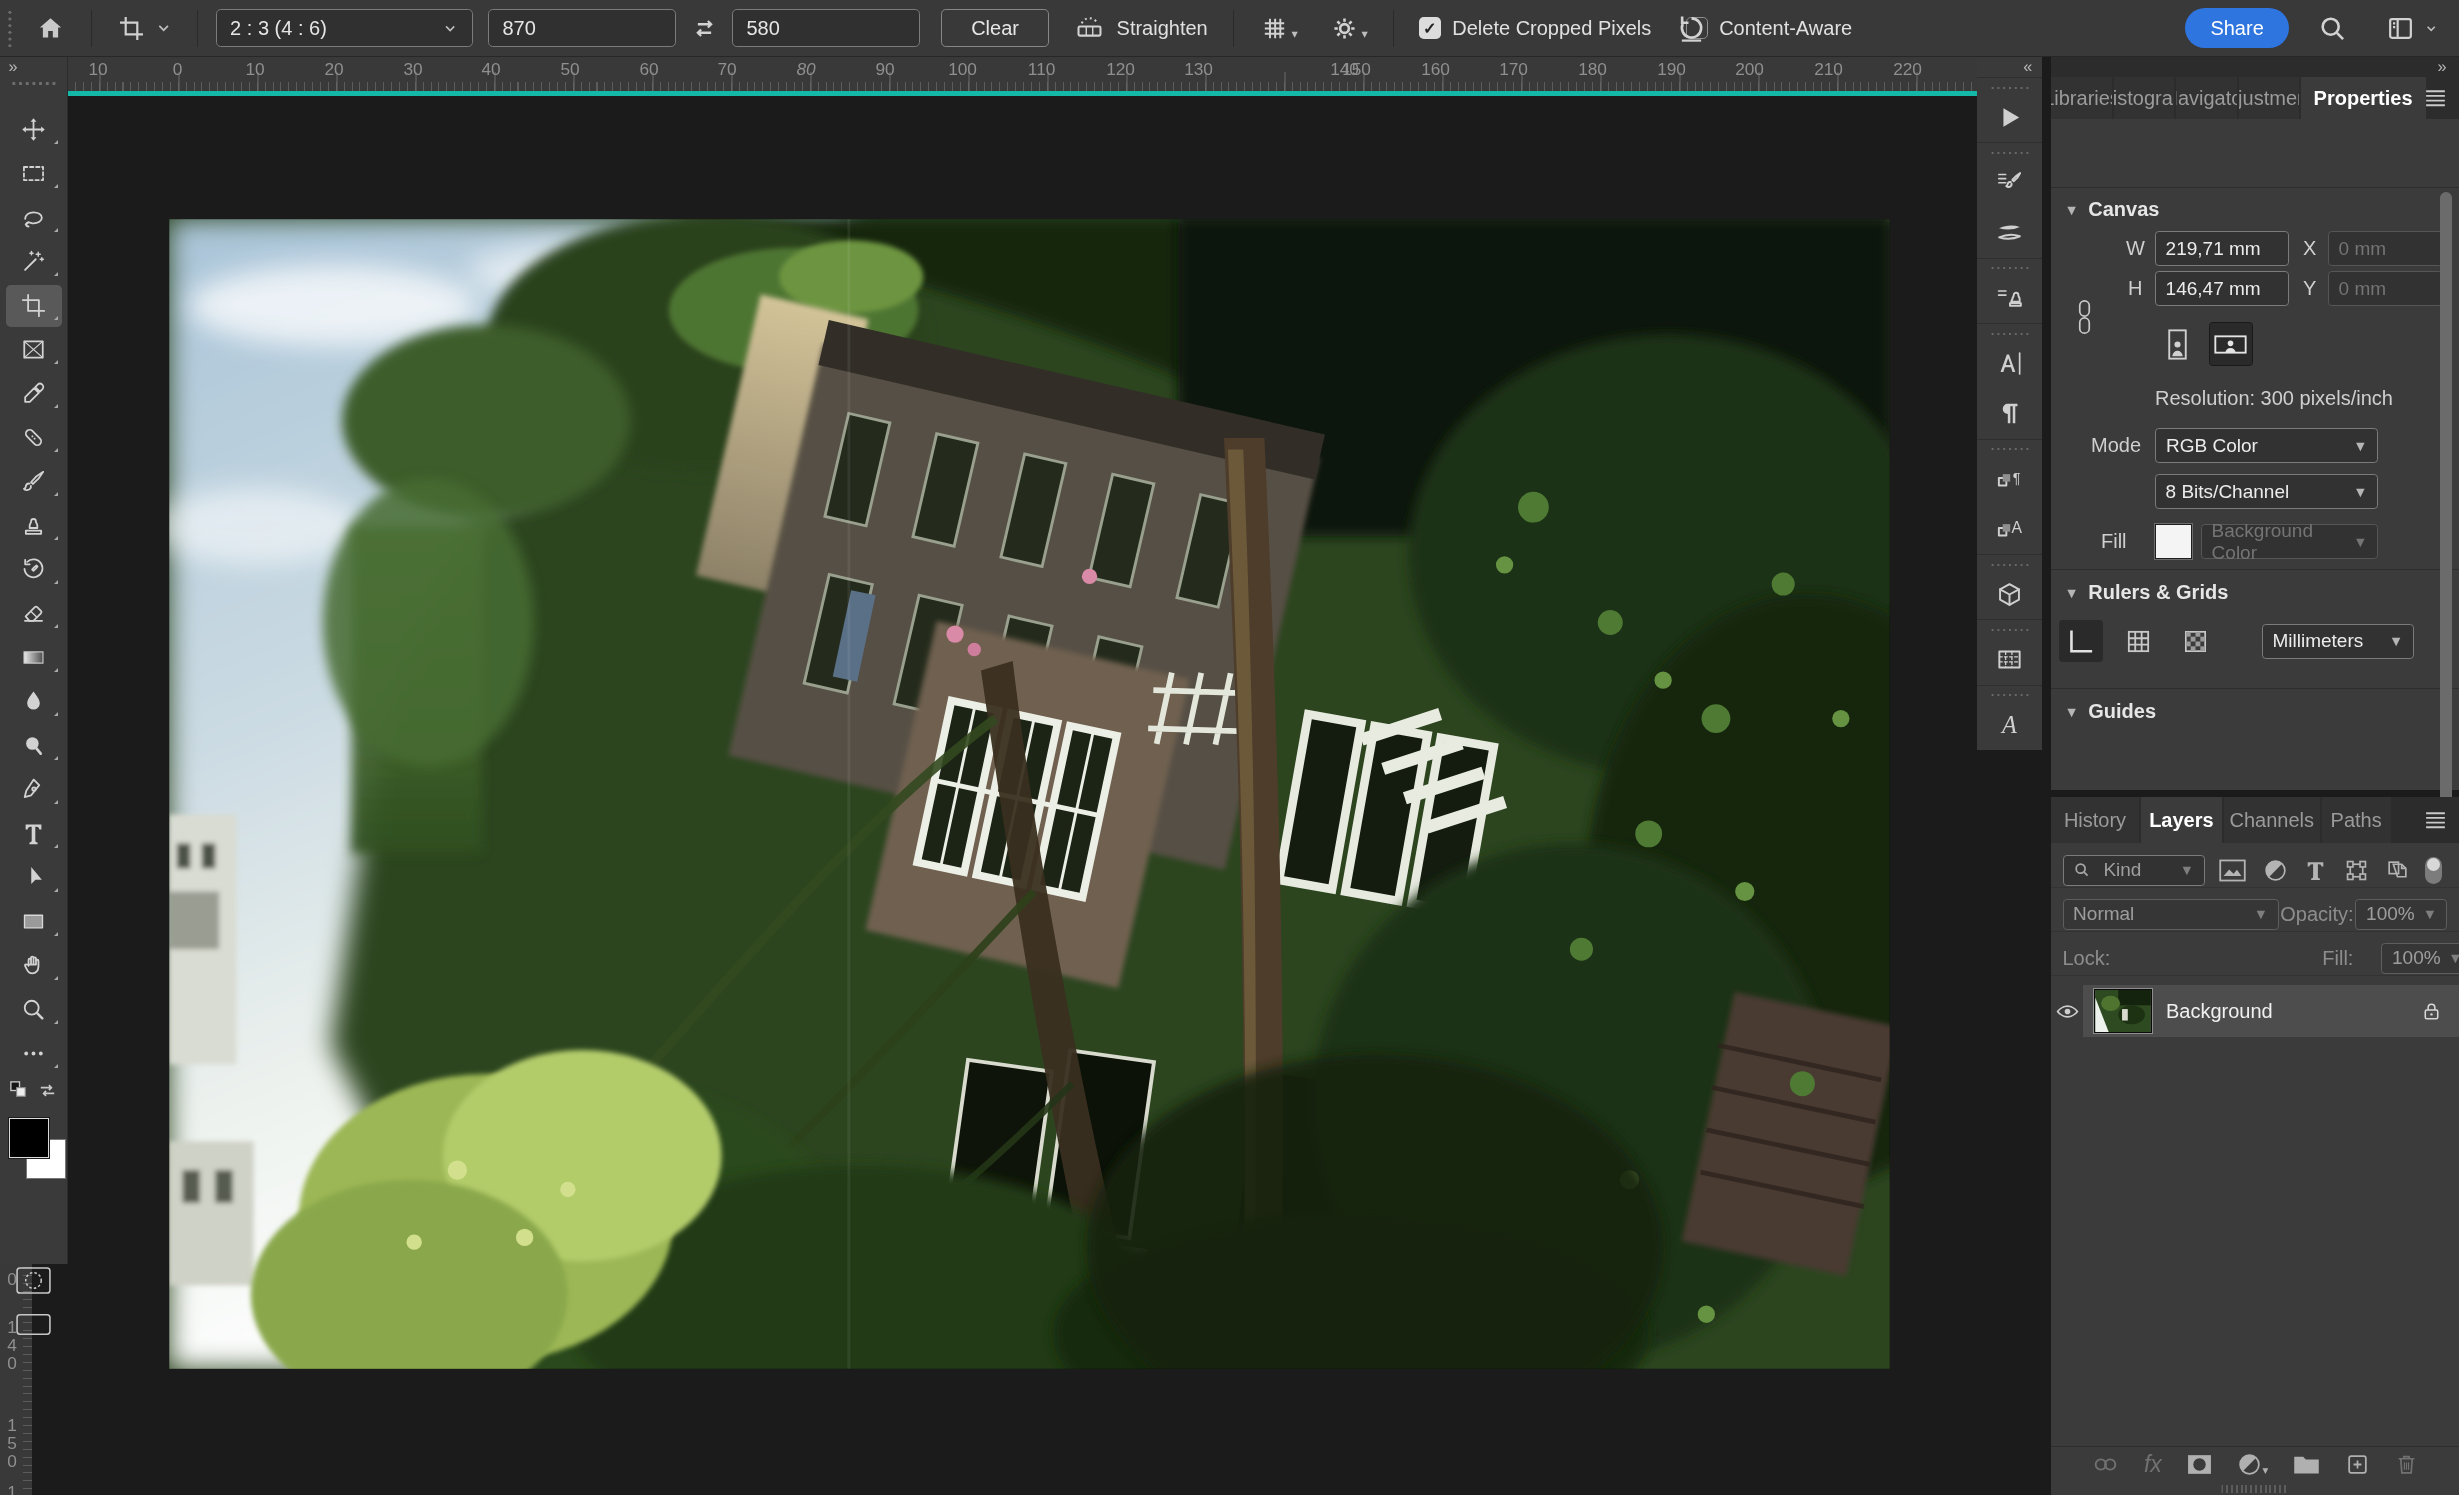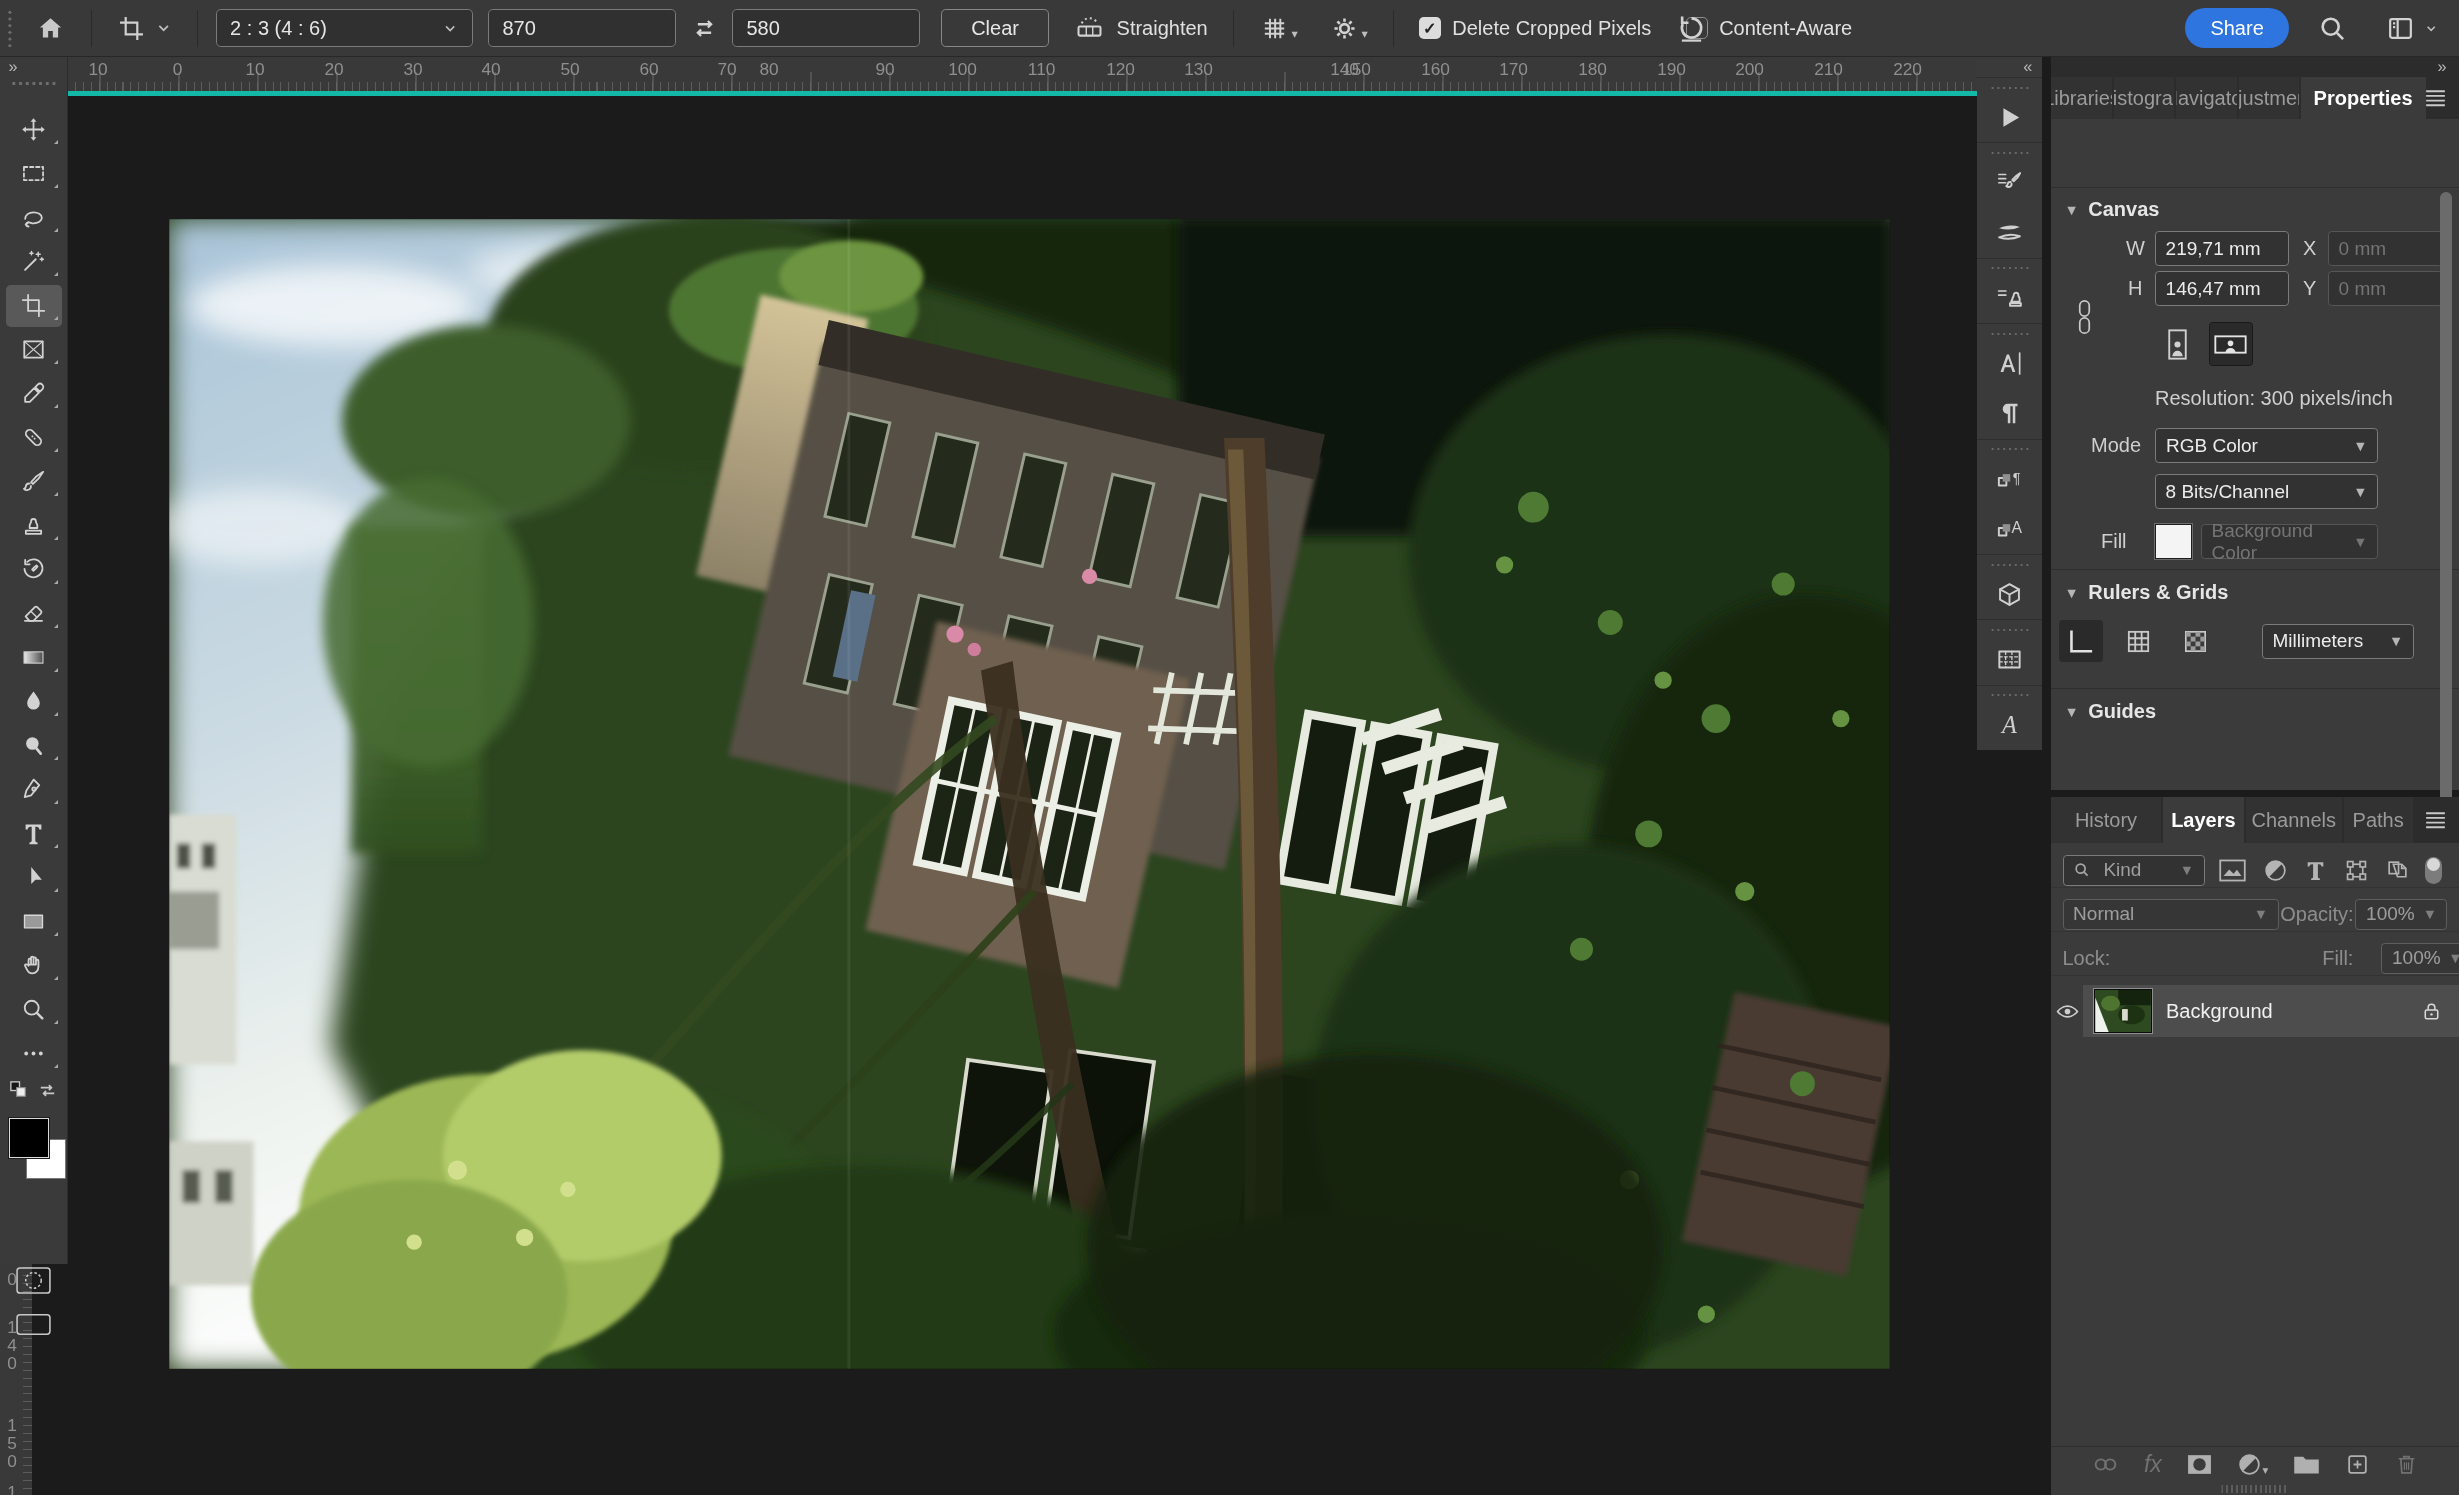--- a/index.html
+++ b/index.html
@@ -227,21 +227,21 @@
     <div id="top-ruler-numbers">
         <span class="ruler-num" style="left: 99px;">10</span>
         <span class="ruler-num" style="left: 178px;">0</span>
         <span class="ruler-num" style="left: 256px;">10</span>
         <span class="ruler-num" style="left: 335px; text-align: right;">20</span>
         <span class="ruler-num" style="left: 414px;">30</span>
         <span class="ruler-num" style="left: 492px;">40</span>
         <span class="ruler-num" style="left: 571px;">50</span>
         <span class="ruler-num" style="left: 650px;">60</span>
         <span class="ruler-num" style="left: 728px;">70</span>
-        <span class="ruler-num" style="left: 770px;">80</span>
+        <span class="ruler-num" style="left: 807px; font-style: italic;">80</span>
         <span class="ruler-num" style="left: 886px;">90</span>
         <span class="ruler-num" style="left: 964px;">100</span>
         <span class="ruler-num" style="left: 1043px;">110</span>
         <span class="ruler-num" style="left: 1122px;">120</span>
         <span class="ruler-num" style="left: 1200px;">130</span>
         <span class="ruler-num" style="left: 1346px;">140</span>
         <span class="ruler-num" style="left: 1358px;">150</span>
         <span class="ruler-num" style="left: 1437px;">160</span>
         <span class="ruler-num" style="left: 1515px;">170</span>
         <span class="ruler-num" style="left: 1594px;">180</span>
@@ -838,21 +838,21 @@
 
     <div class="row sec-head" style="top:640px;height:31px;">
       <span class="chev">▼</span>
       <span>Guides</span>
     </div>
     <div id="props-scrollbar"></div>
   </div>
 
   <div id="layers" class="panel">
     <div class="tabbar" id="layers-tabs" style="height:46px;">
-      <div class="tab" style="width: 88px; padding: 11px;">History</div>
+      <div class="tab" style="width: 88px; padding: 0px;">History</div>
         <div class="tab active" style="width: 81px; padding: 0px;">Layers</div>
         <div class="tab" style="width: 96px; padding: 0px;">Channels</div>
         <div class="tab" style="width: 69px; padding: 0px;">Paths</div>
         <svg class="burger" width="25" height="21" viewBox="0 0 24 20" stroke="#c9c9c9" stroke-width="1.8">
           <path d="M3 3.5h18M3 8h18M3 12.5h18M3 17h18"></path>
         </svg>
     </div>
 
     <div class="row lrow" style="top:56px;height:35px;padding:0 11.5px;gap:7.7px;">
       <div class="pfield pselect" style="width:142px;height:31px;color:#9f9fa0;">

